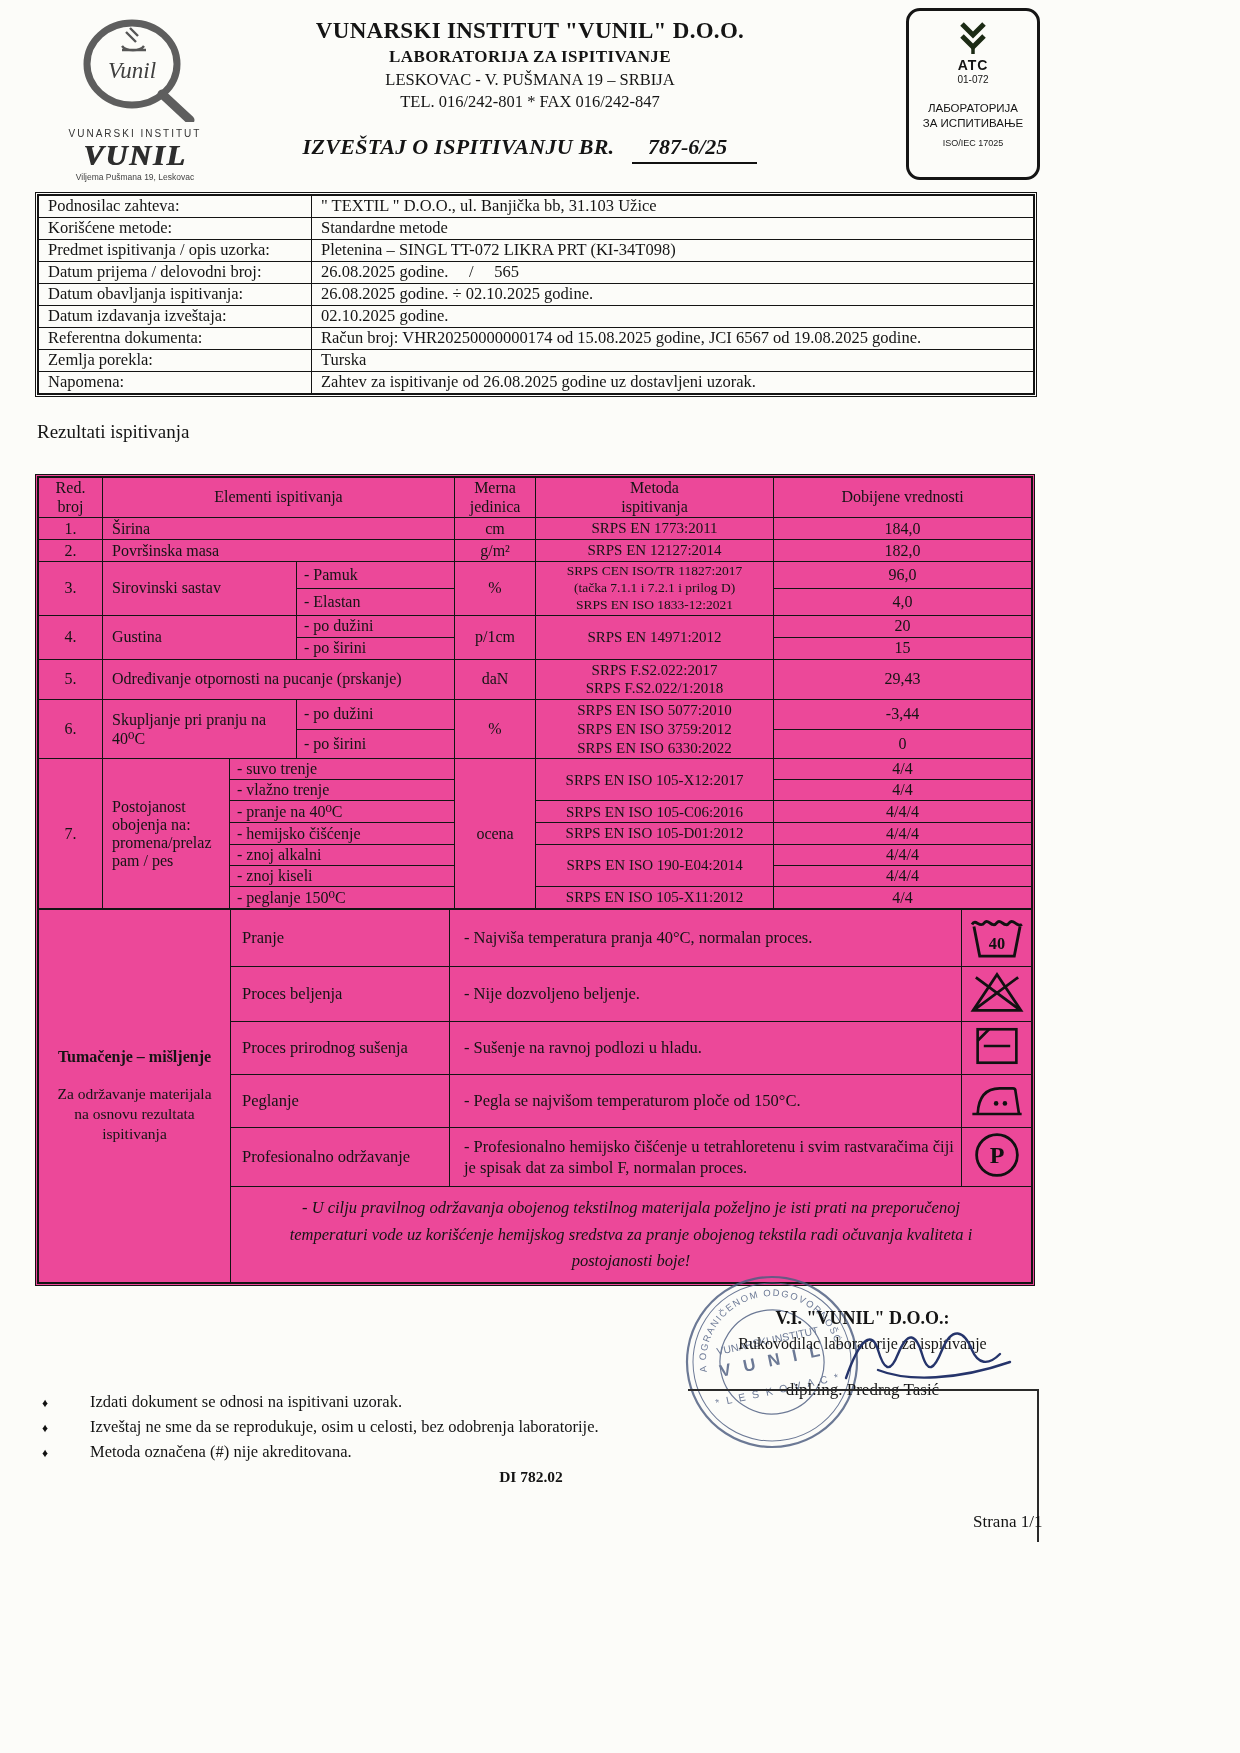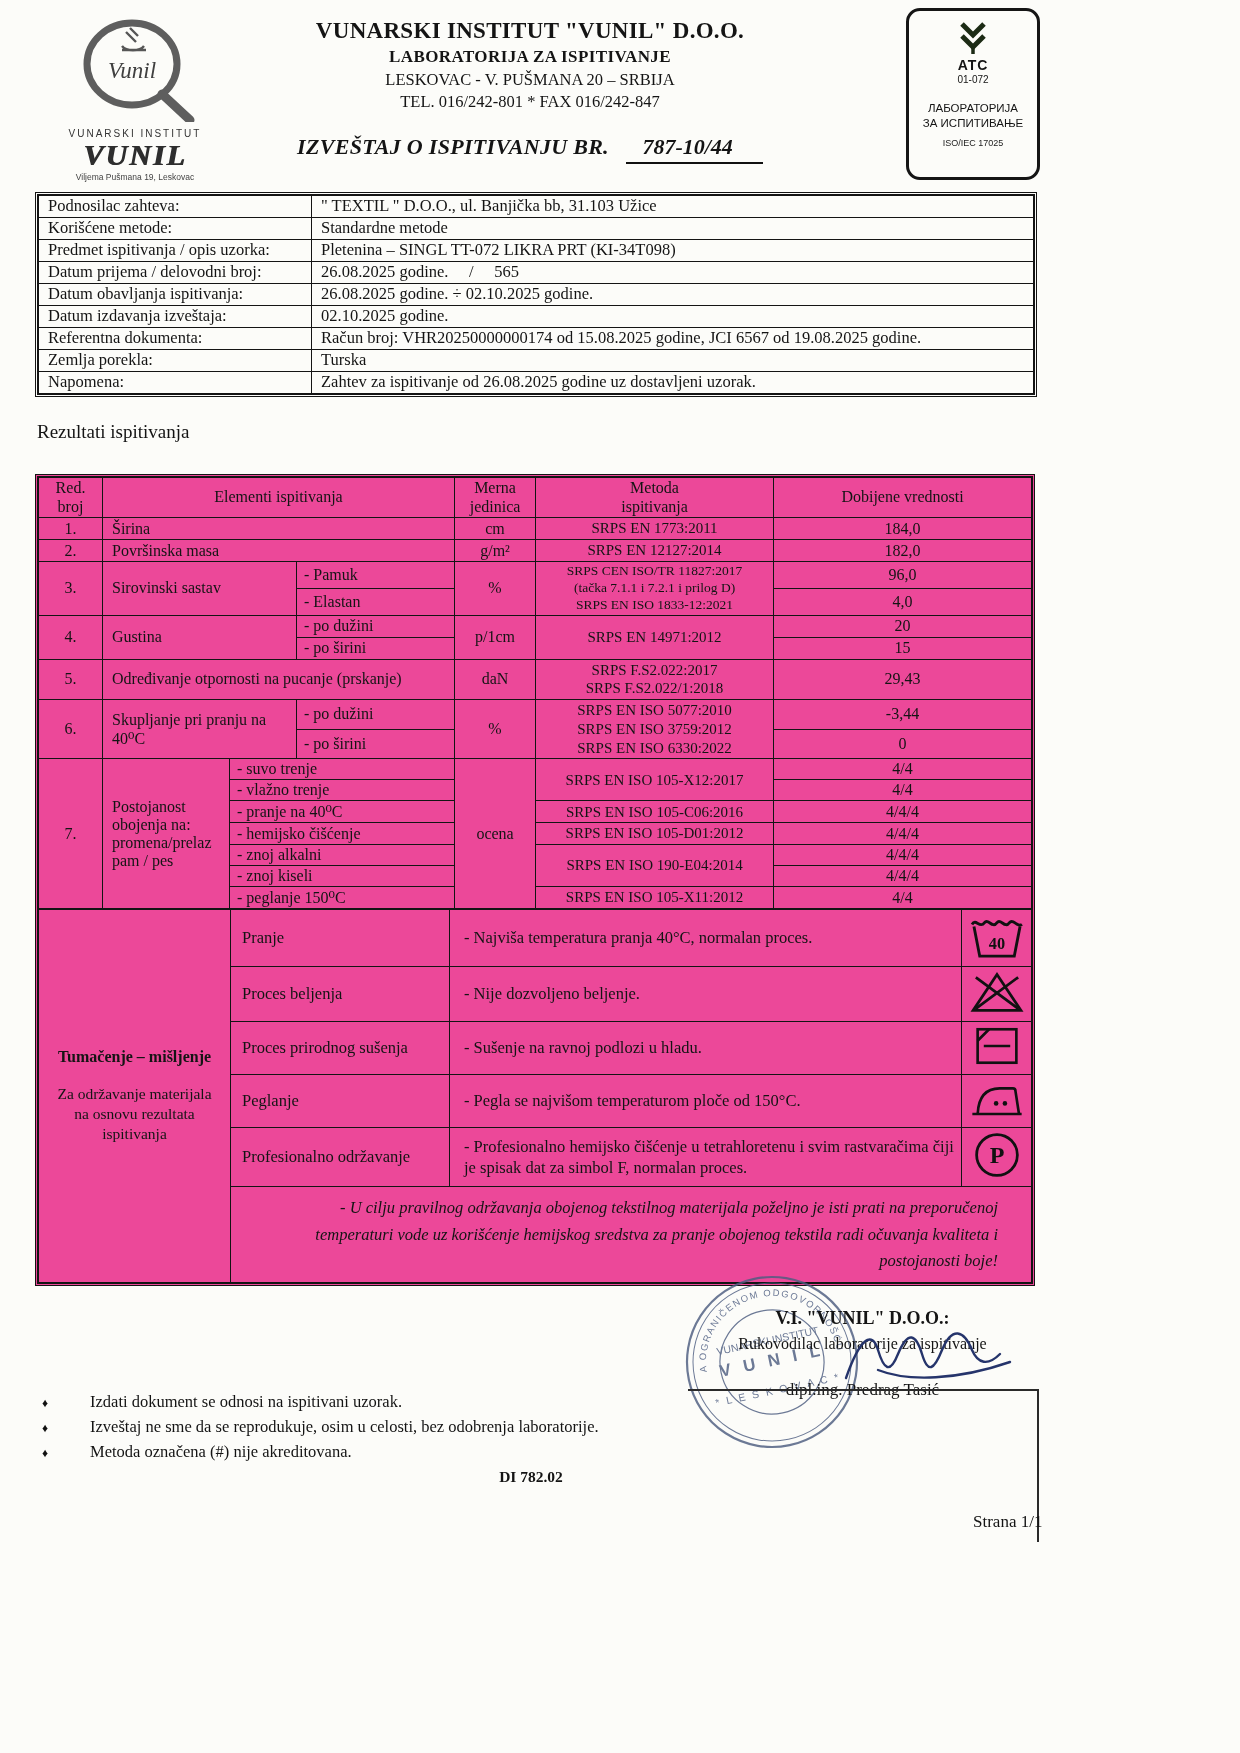--- a/index.html
+++ b/index.html
@@ -52,21 +52,21 @@
   .sm  { font-size:13.5px !important; line-height:1.25; }
   .m15 { font-size:15px !important; line-height:1.25; }
   .thead td { font-size:16.5px; line-height:1.15; }
 
   .tum { text-align:center; }
   .tum-title { font-weight:bold; font-size:16px; }
   .tum-sub { font-size:15.5px; line-height:1.3; margin-top:18px; }
   .ilabel { text-align:left; padding-left:11px !important; font-size:16.5px !important;margin-left:28px; }
   .itext  { text-align:left; padding-left:14px !important; font-size:16.5px !important; line-height:1.3; }
   .icon-cell { text-align:center; padding:2px !important; }
-  .inote { font-style:italic; font-size:16.5px !important; line-height:1.6; padding:8px 33px !important; text-align:right; }
+  .inote { font-style:italic; font-size:16.5px !important; line-height:1.6; padding:8px 33px !important; text-align:center; }
 
   
   .sig-block { left:690px; top:1308px; width:345px; text-align:center; }
   .sig-company { font-size:18px; font-weight:bold; }
   .sig-role { font-size:16px; margin-top:6px; }
   .sig-name { font-size:17px; margin-top:27px; }
   .sig-line { left:688px; top:1389px; width:350px; height:2px; background:#2a2a2a; }
   .right-vline { left:1037px; top:1389px; width:2px; height:153px; background:#2a2a2a; }
   .stamp { left:672px; top:1262px; opacity:.82; }
 
@@ -93,25 +93,25 @@
         <text x="60" y="68" text-anchor="middle" font-size="23" font-style="italic" font-family="Liberation Serif, serif" fill="#404040">Vunil</text>
       </svg>
       <div class="logo-line1">VUNARSKI INSTITUT</div>
       <div class="logo-word">VUNIL</div>
       <div class="logo-line2">Viljema Pušmana 19, Leskovac</div>
     </div>
 
     <div class="center-col">
       <div class="inst">VUNARSKI INSTITUT "VUNIL" D.O.O.</div>
       <div class="lab">LABORATORIJA ZA ISPITIVANJE</div>
-      <div class="addr">LESKOVAC - V. PUŠMANA 20 – SRBIJA</div>
+      <div class="addr">LESKOVAC - V. PUŠMANA 19 – SRBIJA</div>
       <div class="tel">TEL. 016/242-801 * FAX 016/242-847</div>
       <div class="report-line">
         <span class="report-label">IZVEŠTAJ O ISPITIVANJU BR.</span>
-        <span class="report-num">787-10/44</span>
+        <span class="report-num">787-6/25</span>
       </div>
     </div>
 
     <div class="badge-col">
       <div class="badge">
         <svg width="38" height="33" viewBox="0 0 38 33">
           <path d="M8 3 L19 14 L30 3" fill="none" stroke="#1c2b15" stroke-width="5"></path>
           <path d="M8 15 L19 26 L30 15" fill="none" stroke="#1c2b15" stroke-width="5"></path>
           <path d="M19 26 L19 33" stroke="#1c2b15" stroke-width="3.5"></path>
         </svg>

